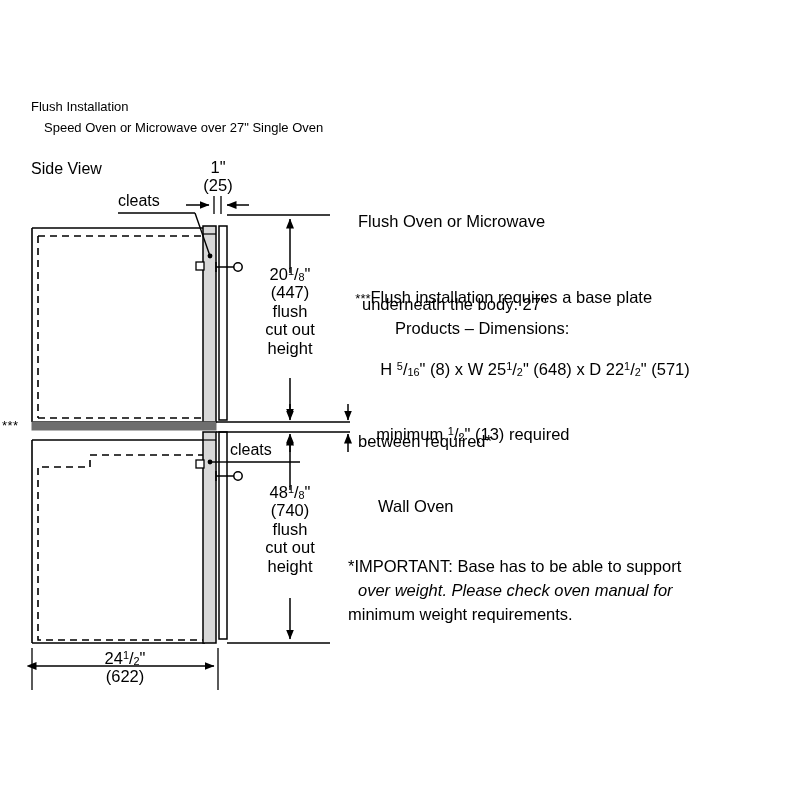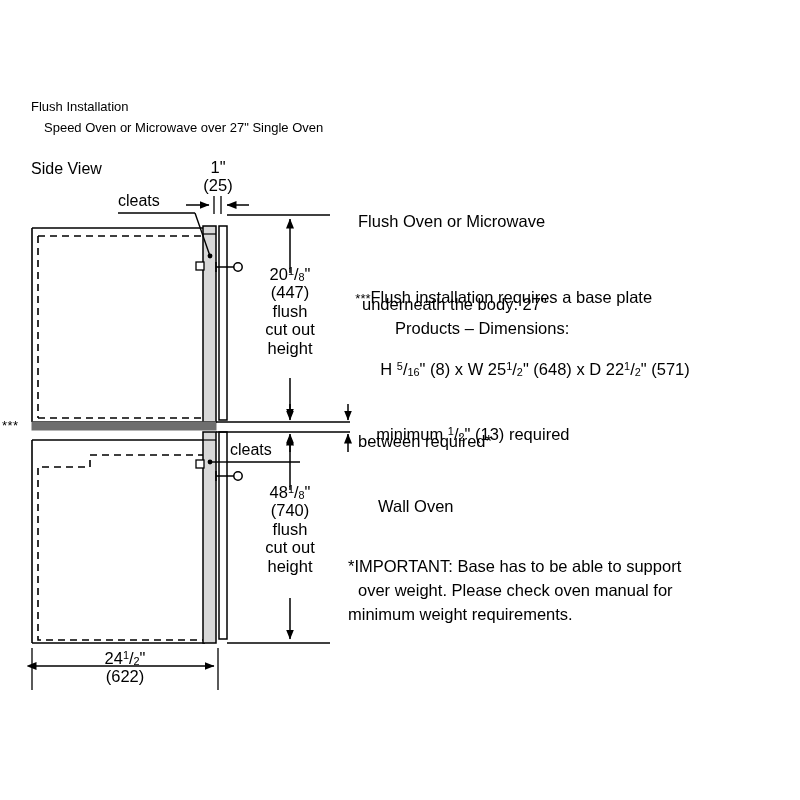--- a/index.html
+++ b/index.html
@@ -238,17 +238,17 @@
   </div>
 
   <div class="txt t-note" style="left:358px; top:409px;">
     <span>minimum </span><span class="frac"><sup>1</sup>/<sub>2</sub></span><span>" (13) required</span>
   </div>
   <div class="txt t-note" style="left:358px; top:433px;">between required*</div>
 
   <div class="txt t-note" style="left:358px; top:498px;margin-left:20px;">Wall Oven</div>
 
   <div class="txt t-note" style="left:348px; top:558px;">*IMPORTANT: Base has to be able to support</div>
-  <div class="txt t-note" style="left:358px; top:582px;">over weight. Please check oven manual for</div>
+  <div class="txt t-note" style="left:358px; top:582px;font-style:italic;">over weight. Please check oven manual for</div>
   <div class="txt t-note" style="left:348px; top:606px;">minimum weight requirements.</div>
 
 
 </div>
 
 </body></html>

